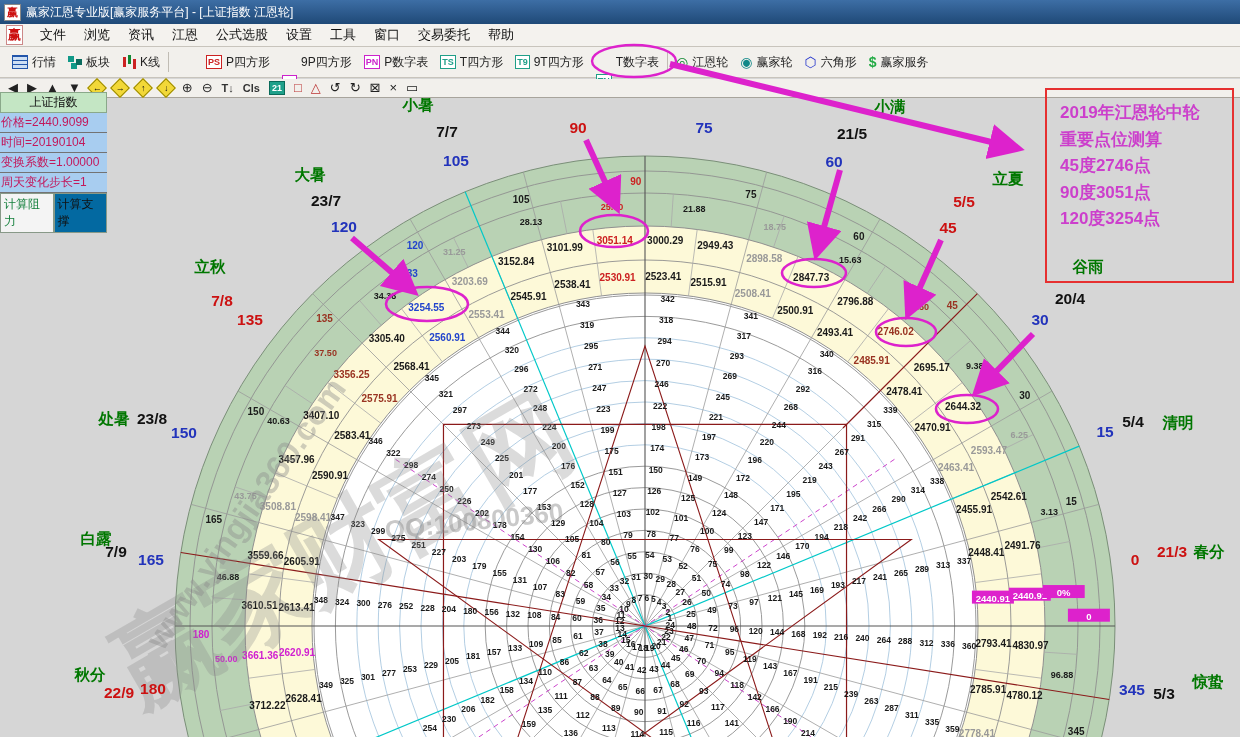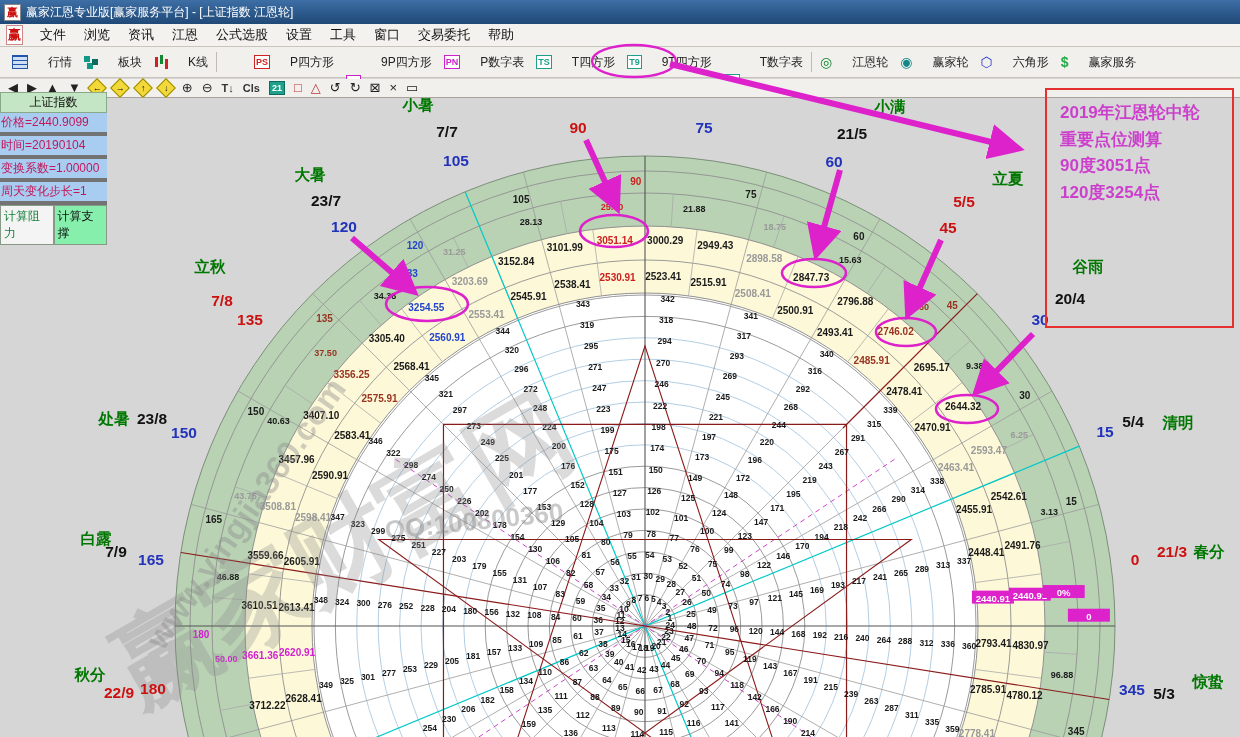--- a/index.html
+++ b/index.html
@@ -10,21 +10,21 @@
   #titlebar{top:0;height:24px;background:linear-gradient(#3d6ea5,#1f4977);color:#fff;
     font-size:12px;display:flex;align-items:center;padding-left:4px;gap:5px}
   #titlebar .logo{background:#fff;color:#cc1111;font-weight:bold;width:15px;height:15px;
     font-size:11px;display:flex;align-items:center;justify-content:center;border:1px solid #888}
   #menubar{top:24px;height:23px;background:#f4f2ee;border-bottom:1px solid #c8c4bc;
     display:flex;align-items:center;font-size:13px;color:#111;padding-left:4px}
   #menubar .logo2{color:#cc1111;font-weight:bold;font-size:13px;margin:0 8px 0 2px;border:1px solid #cc8888;padding:0 1px;background:#fff}
   .menu-item{padding:18px 9px;cursor:default}
   #toolbar1{top:47px;height:31px;background:#f2f0ec;border-bottom:1px solid #c8c4bc;
     display:flex;align-items:center;font-size:12px;color:#222;padding-left:6px}
-  .tb1-item{display:flex;align-items:center;gap:20px;padding:0 6px;height:24px}
+  .tb1-item{display:flex;align-items:center;gap:4px;padding:0 6px;height:24px}
   .tb1-sep{width:1px;height:20px;background:#c0bcb4;margin:0 2px}
   .icon-table{width:14px;height:12px;border:1px solid #2255aa;background:
     repeating-linear-gradient(0deg,#cfe0f4 0 3px,#2255aa 3px 4px),#cfe0f4}
   .icon-blocks{width:14px;height:13px;background:
     linear-gradient(#119988 0 0) 0 0/6px 6px no-repeat,
     linear-gradient(#0b6b5e 0 0) 8px 3px/6px 6px no-repeat,
     linear-gradient(#119988 0 0) 3px 7px/6px 6px no-repeat,#f2f0ec}
   .icon-candles{width:14px;height:14px;background:
     linear-gradient(#cc2222 0 0) 1px 2px/3px 10px no-repeat,
     linear-gradient(#118833 0 0) 6px 0px/3px 9px no-repeat,
@@ -35,26 +35,26 @@
   #toolbar2{top:79px;height:19px;background:#f2f0ec;border-bottom:1px solid #a8a49c;
     display:flex;align-items:center;font-size:12px;color:#222;padding-left:8px;gap:9px}
   .tb2-g{font-size:13px;line-height:14px;color:#222}
   .tb2-t{font-size:11px;font-weight:bold;color:#333}
   .tb2-diamond{width:12px;height:12px;background:#f2d838;border:1px solid #998800;
     transform:rotate(45deg);display:flex;align-items:center;justify-content:center}
   .tb2-diamond span{transform:rotate(-45deg);font-size:9px;font-weight:bold;color:#111}
   .tb2-cal{background:#1fa08a;color:#fff;font-size:9px;font-weight:bold;padding:1px 2px;border:1px solid #0a6b5a}
   #infopanel{position:absolute;left:0;top:92px;width:107px;z-index:20;font-size:12px;font-weight:normal}
   #infopanel .hdr{background:#c4e6c4;border:1px solid #8aa88a;text-align:center;color:#111;padding:1px 0}
-  #infopanel .row{background:#a8cdf0;color:#c2185b;padding:1px 1px;border-bottom:4px solid #737373;white-space:nowrap}
+  #infopanel .row{background:#a8cdf0;color:#c2185b;padding:1px 1px;border-bottom:1px solid #737373;white-space:nowrap}
   #infopanel .btns{display:flex}
   #infopanel .btns div{padding:2px 3px;border:1px solid #889988}
   #infopanel .btns .b0{background:#f4f4f4;color:#15803d}
-  #infopanel .btns .b1{background:#86efac;color:#111}
-  #redbox{position:absolute;left:1045px;top:88px;width:189px;height:240px;z-index:40;
+  #infopanel .btns .b1{background:#0369a1;color:#111}
+  #redbox{position:absolute;left:1045px;top:88px;width:189px;height:195px;z-index:40;
     border:2px solid #e63030;background:rgba(214,214,214,.0);color:#cc3fcc;
     font-size:17px;font-weight:bold;padding:10px 0 0 13px;box-sizing:border-box;line-height:26.5px}
 </style>
 </head>
 <body>
 
 <svg id="wheel-svg" width="1240" height="737">
     <circle cx="645" cy="626" r="470" fill="#b9d2b4" stroke="#7a8f78"></circle>
     <circle cx="645" cy="626" r="400" fill="#fdf9d8" stroke="#909090"></circle>
     <circle cx="645" cy="626" r="333" fill="#ffffff" stroke="#909090"></circle>
@@ -696,20 +696,21 @@
     </div>
   <div class="btns">
       <div class="b0">计算阻力</div>
       <div class="b1">计算支撑</div>
     </div>
 </div>
 
 <div id="redbox">
     <div>2019年江恩轮中轮</div>
     <div>重要点位测算</div>
+    <div>45度2746点</div>
     <div>90度3051点</div>
     <div>120度3254点</div>
   </div>
 
 <svg id="overlay-svg" width="1240" height="737">
     <defs>
       <marker id="ah" markerWidth="7" markerHeight="7" refX="4.5" refY="3" orient="auto">
   <path d="M0,0 L6,3 L0,6 Z" fill="#dd22cc"></path>
       </marker>
     </defs>

